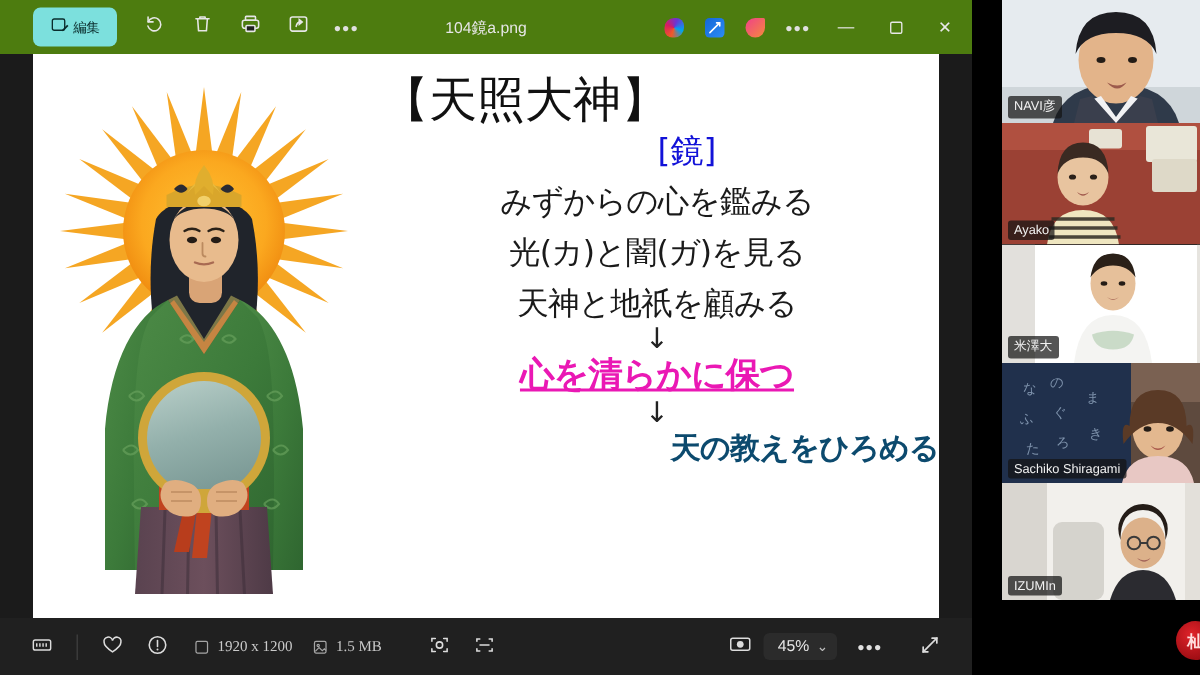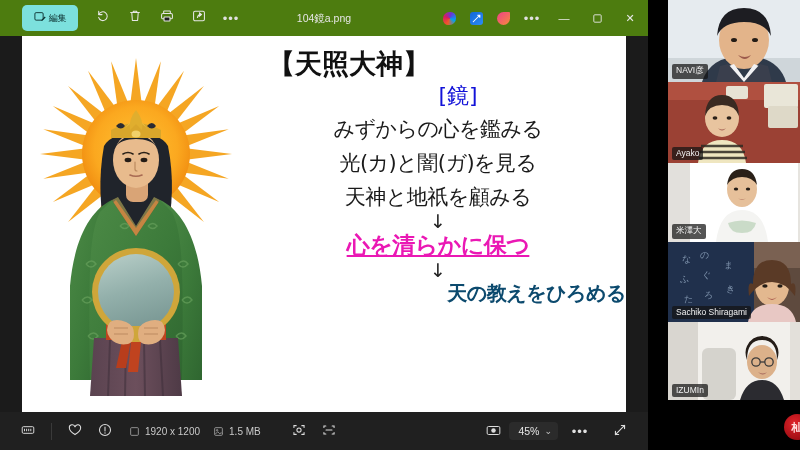--- a/index.html
+++ b/index.html
@@ -75,22 +75,22 @@
   .illus-inner { position: absolute; left: 10px; top: 14px; width: 208px; height: 346px; }
   .figure-svg { position: absolute; left: 0; top: 0; width: 100%; height: 100%; }
 
   
   .txtcol {
     flex: 1 1 auto; position: relative;
     padding-top: 14px; text-align: center;
     font-family: "DejaVu Sans", "Liberation Sans", sans-serif;
   }
   .t-title {
-    font-size: 27px; color: #111; font-weight: 700;
-    text-align: left; margin-left: 18px; letter-spacing: 0px;
+    font-size: 32px; color: #111; font-weight: 400;
+    text-align: left; margin-left: 4px; letter-spacing: 0px;
     line-height: 1.05;
   }
   .t-sub {
     font-size: 22px; color: #1212d8; font-weight: 500;
     margin-top: 6px; margin-left: 40px; line-height: 1.1;
   }
   .t-body {
     font-size: 21px; color: #1a1a1a; line-height: 1.34; margin-top: 6px;
     letter-spacing: -0.5px;
   }
@@ -108,21 +108,21 @@
   .bottombar {
     height: 38px; flex: 0 0 38px; background: #202020;
     display: flex; align-items: center; padding: 0 14px;
     color: #d8d8d8; font-size: 10px; gap: 2px;
   }
   .bb-btn {
     width: 28px; height: 26px; border-radius: 4px;
     display: flex; align-items: center; justify-content: center; color: #dcdcdc;
   }
   .bb-sep { width: 1px; height: 17px; background: #3a3a3a; margin: 0 7px; }
-  .meta { display: flex; align-items: flex-end; gap: 5px; color: #c9c9c9; font-size: 10px; }
+  .meta { display: flex; align-items: flex-end; gap: 5px; color: #c9c9c9; font-size: 10px; font-family: Liberation Serif, serif; }
   .meta .mi { opacity: .85; display: flex; align-items: center; }
   .spacer { flex: 1 1 auto; }
   .zoom-box {
     display: flex; align-items: center; gap: 5px;
     background: #2b2b2b; border-radius: 4px; padding: 3px 6px 3px 9px;
     color: #e6e6e6; font-size: 10.5px;
   }
 
   
   .callstrip {

